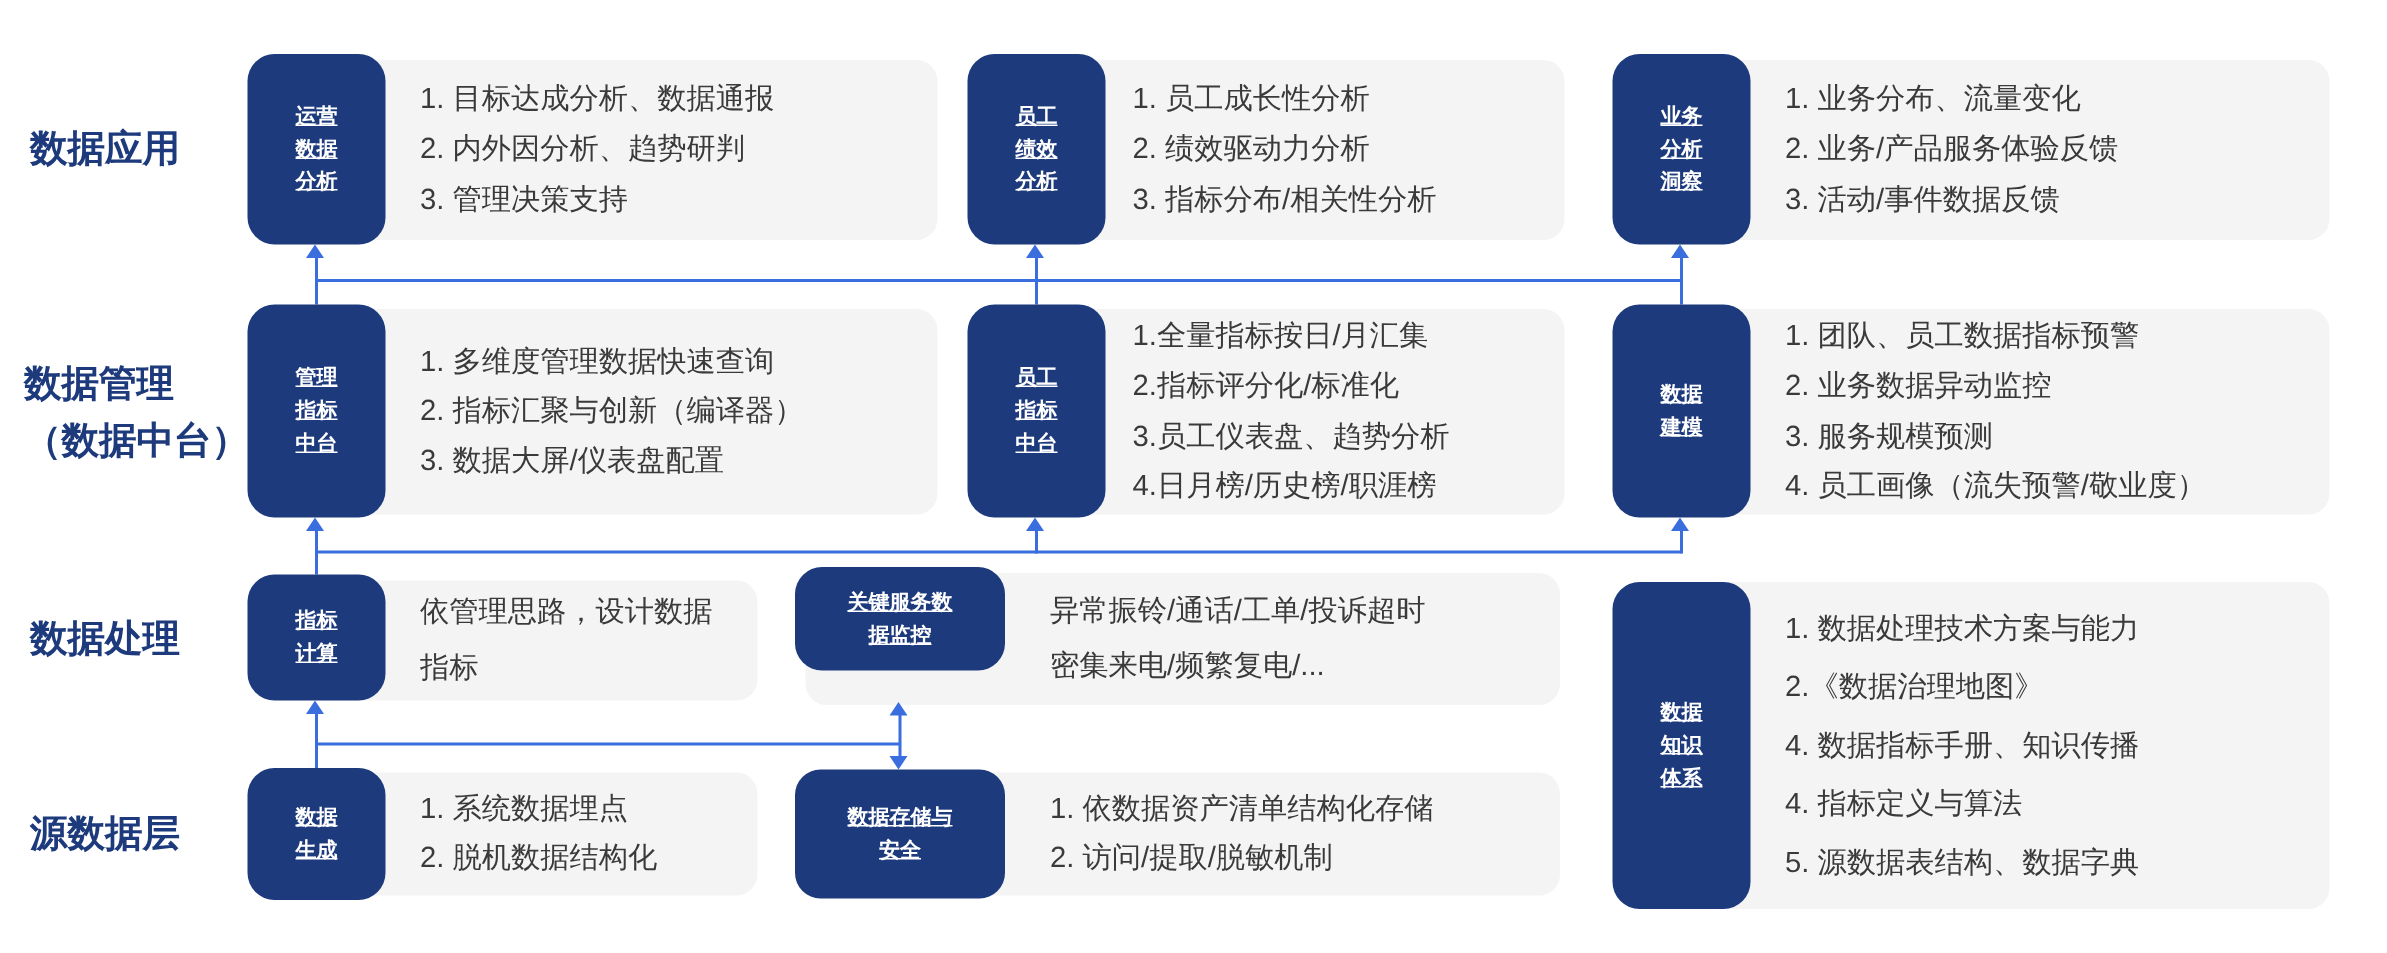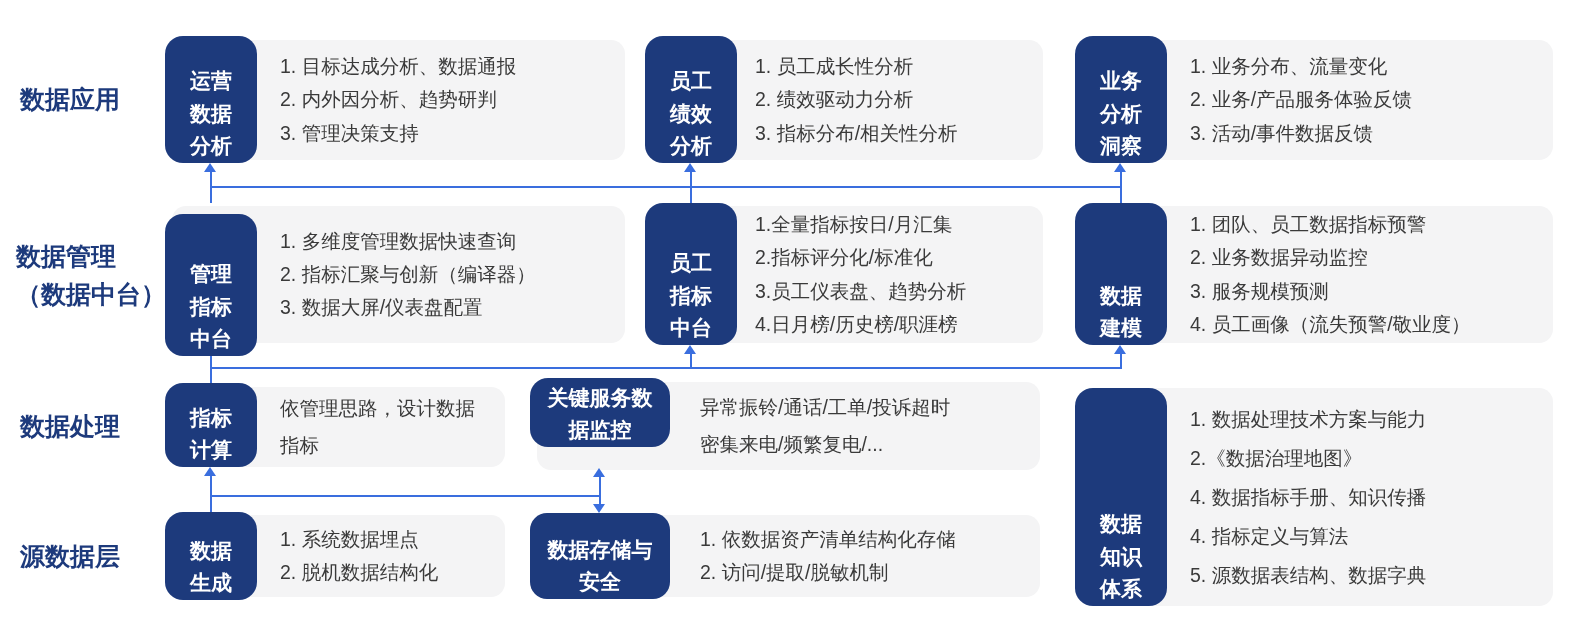--- a/index.html
+++ b/index.html
@@ -1,22 +1,22 @@
 <!DOCTYPE html>
 <html style="--navy: #1d3a7c; --panel: #f4f4f5; --ink: #3a3a3a; --arrow: #3a6ede; --bg: #ffffff;"><head>
 <meta charset="utf-8">
 <style>
   html,body{margin:0;padding:0;background:#fff;}
   .canvas{position:relative;width:1591px;height:635px;background:var(--bg,#ffffff);
     font-family:"Liberation Sans",sans-serif;overflow:hidden;}
   .layer-label{position:absolute;color:var(--navy,#1d3a7c);font-weight:bold;
     font-size:25px;line-height:1.5;white-space:pre-line;z-index:3;}
   .chip{position:absolute;background:var(--navy,#1d3a7c);color:#ffffff;border-radius:18px;
-    display:flex;align-items:flex-end;justify-content:center;font-weight:bold;
-    font-size:21px;line-height:1.55;z-index:2;}
+    display:flex;align-items:center;justify-content:center;font-weight:bold;
+    font-size:14px;line-height:1.55;z-index:2;text-decoration:underline;}
   .chip span{white-space:pre-line;text-align:center;}
   .panel{position:absolute;background:var(--panel,#f4f4f5);border-radius:14px;
     display:flex;flex-direction:column;justify-content:center;
     color:var(--ink,#3a3a3a);font-size:19.5px;line-height:1.7;z-index:1;box-sizing:border-box;}
   .panel.lh-lg{line-height:2.0;}
   .panel.lh-md{line-height:1.9;}
   .vline{position:absolute;width:2px;background:var(--arrow,#3a6ede);z-index:1;}
   .hline{position:absolute;height:2px;background:var(--arrow,#3a6ede);z-index:1;}
   .arrow-up{position:absolute;width:0;height:0;border-left:6px solid transparent;
     border-right:6px solid transparent;border-bottom:9px solid var(--arrow,#3a6ede);z-index:1;}
@@ -65,21 +65,21 @@
       <span>业务
 分析
 洞察</span>
     </div>
 
   <div class="panel" style="left:172px;top:206px;width:453px;height:137px;padding:6px 14px 6px 108px;">
     <div class="item">1. 多维度管理数据快速查询</div>
     <div class="item">2. 指标汇聚与创新（编译器）</div>
     <div class="item">3. 数据大屏/仪表盘配置</div>
   </div>
-  <div class="chip" style="left:165px;top:214px;width:92px;height:142px;">
+  <div class="chip" style="left:165px;top:203px;width:92px;height:142px;">
       <span>管理
 指标
 中台</span>
     </div>
 
   <div class="panel" style="left:652px;top:206px;width:391px;height:137px;padding:6px 10px 6px 103px;">
     <div class="item">1.全量指标按日/月汇集</div>
     <div class="item">2.指标评分化/标准化</div>
     <div class="item">3.员工仪表盘、趋势分析</div>
     <div class="item">4.日月榜/历史榜/职涯榜</div>

